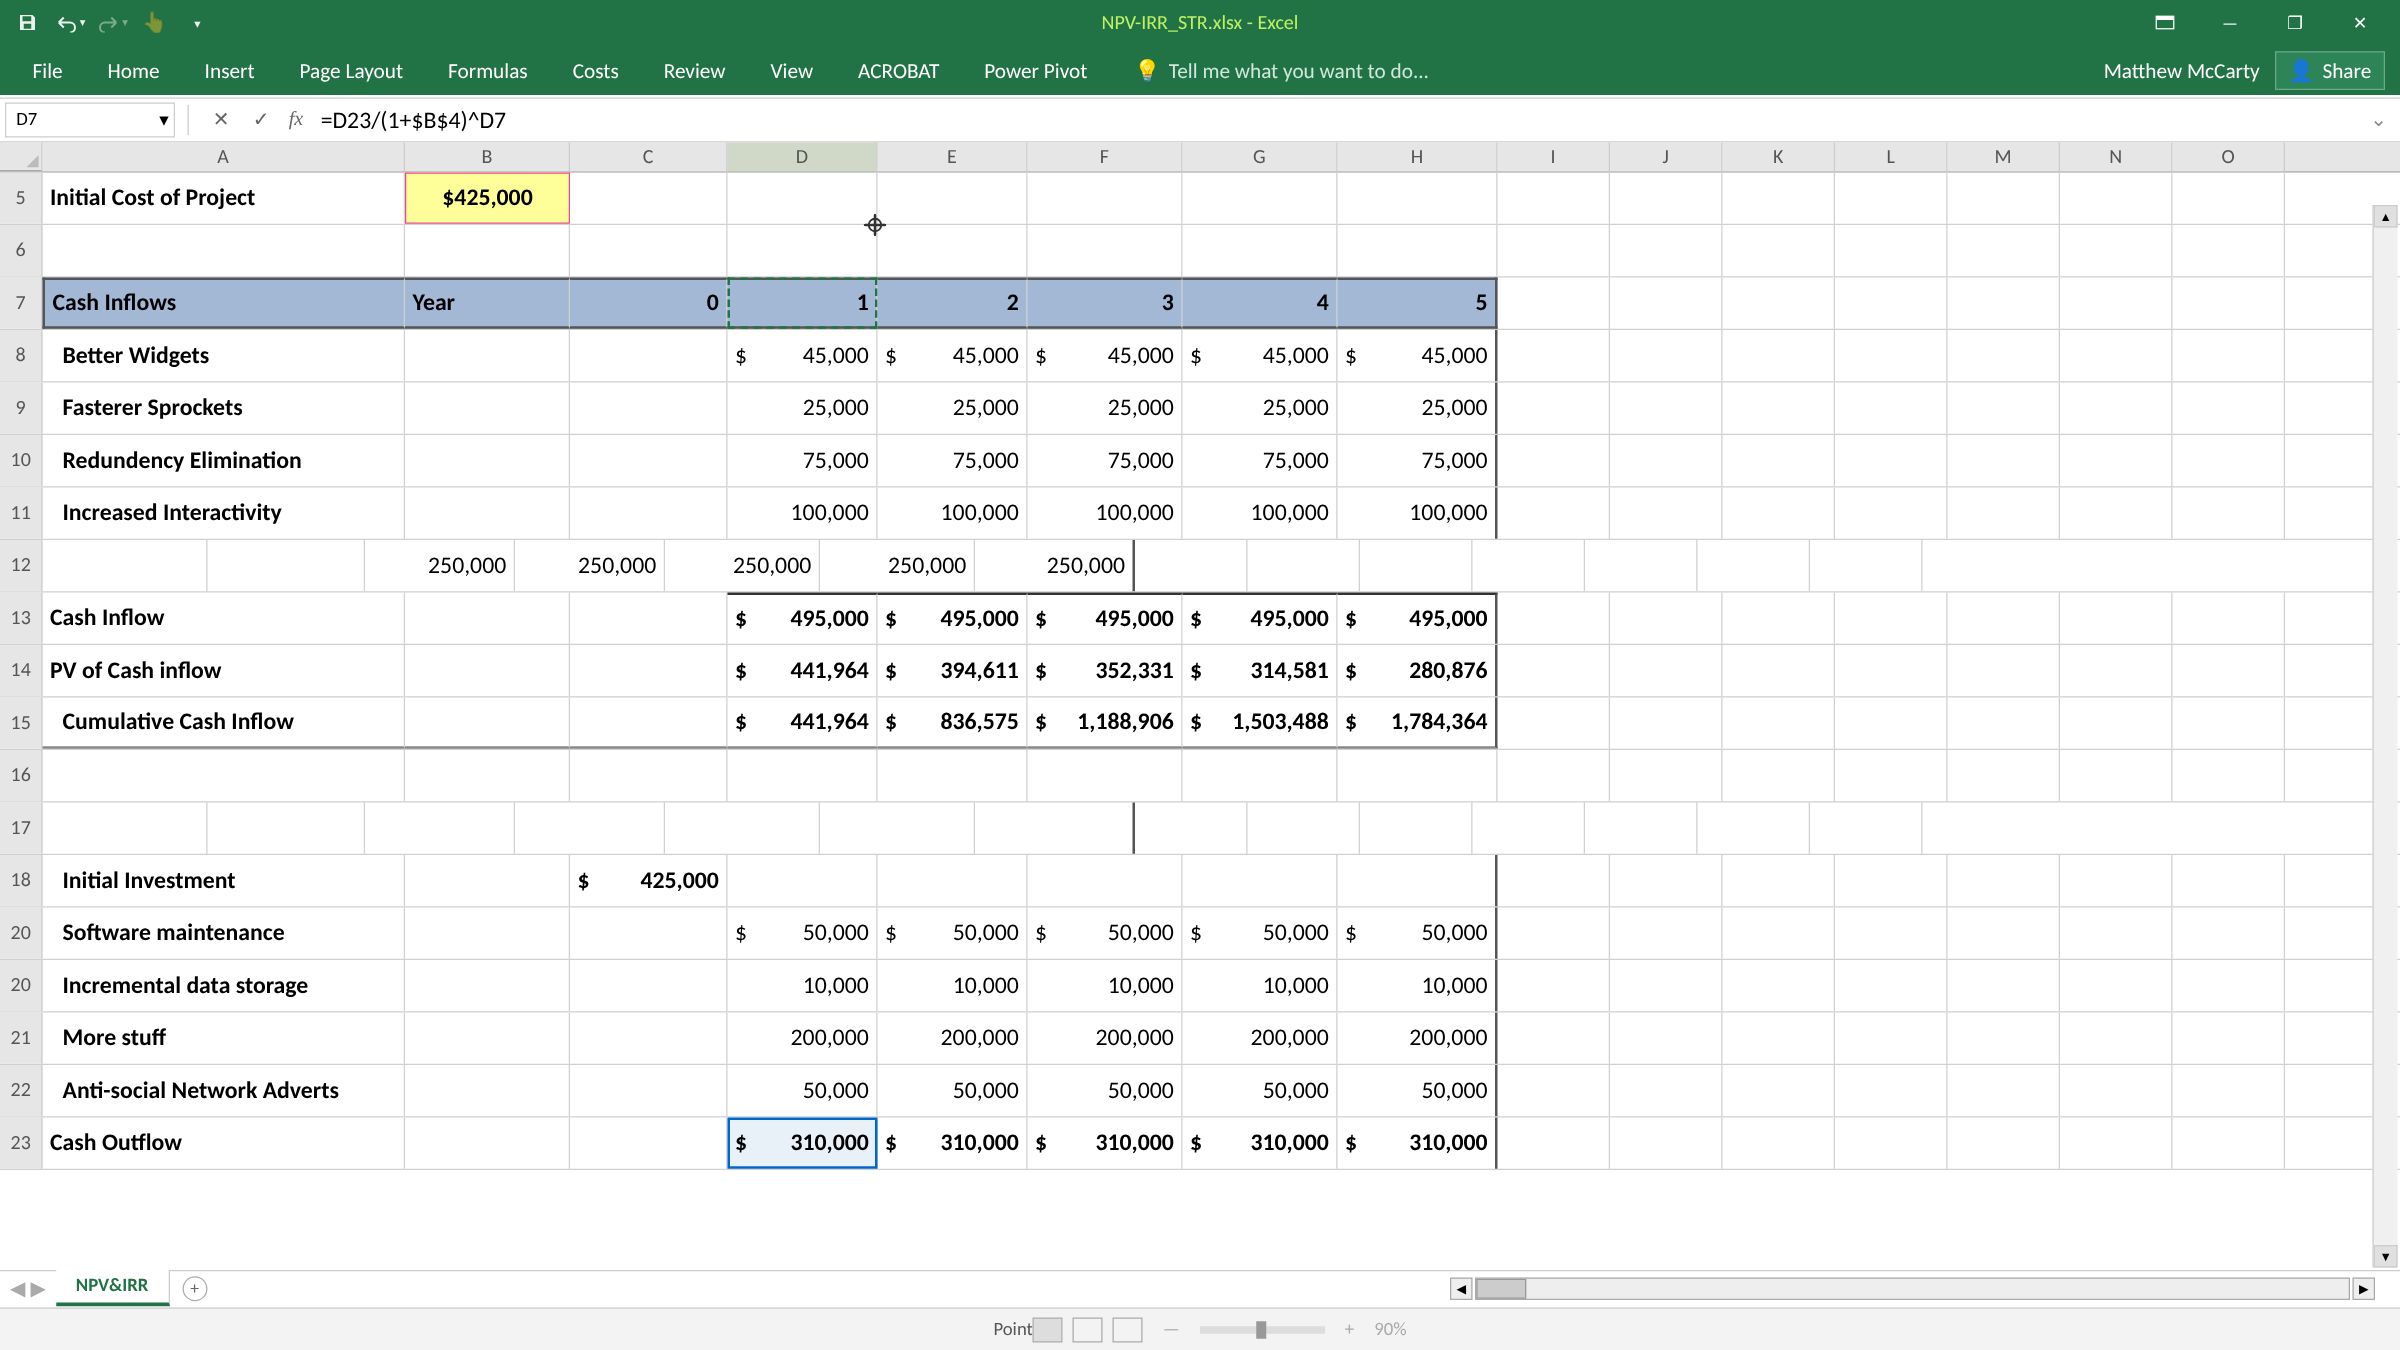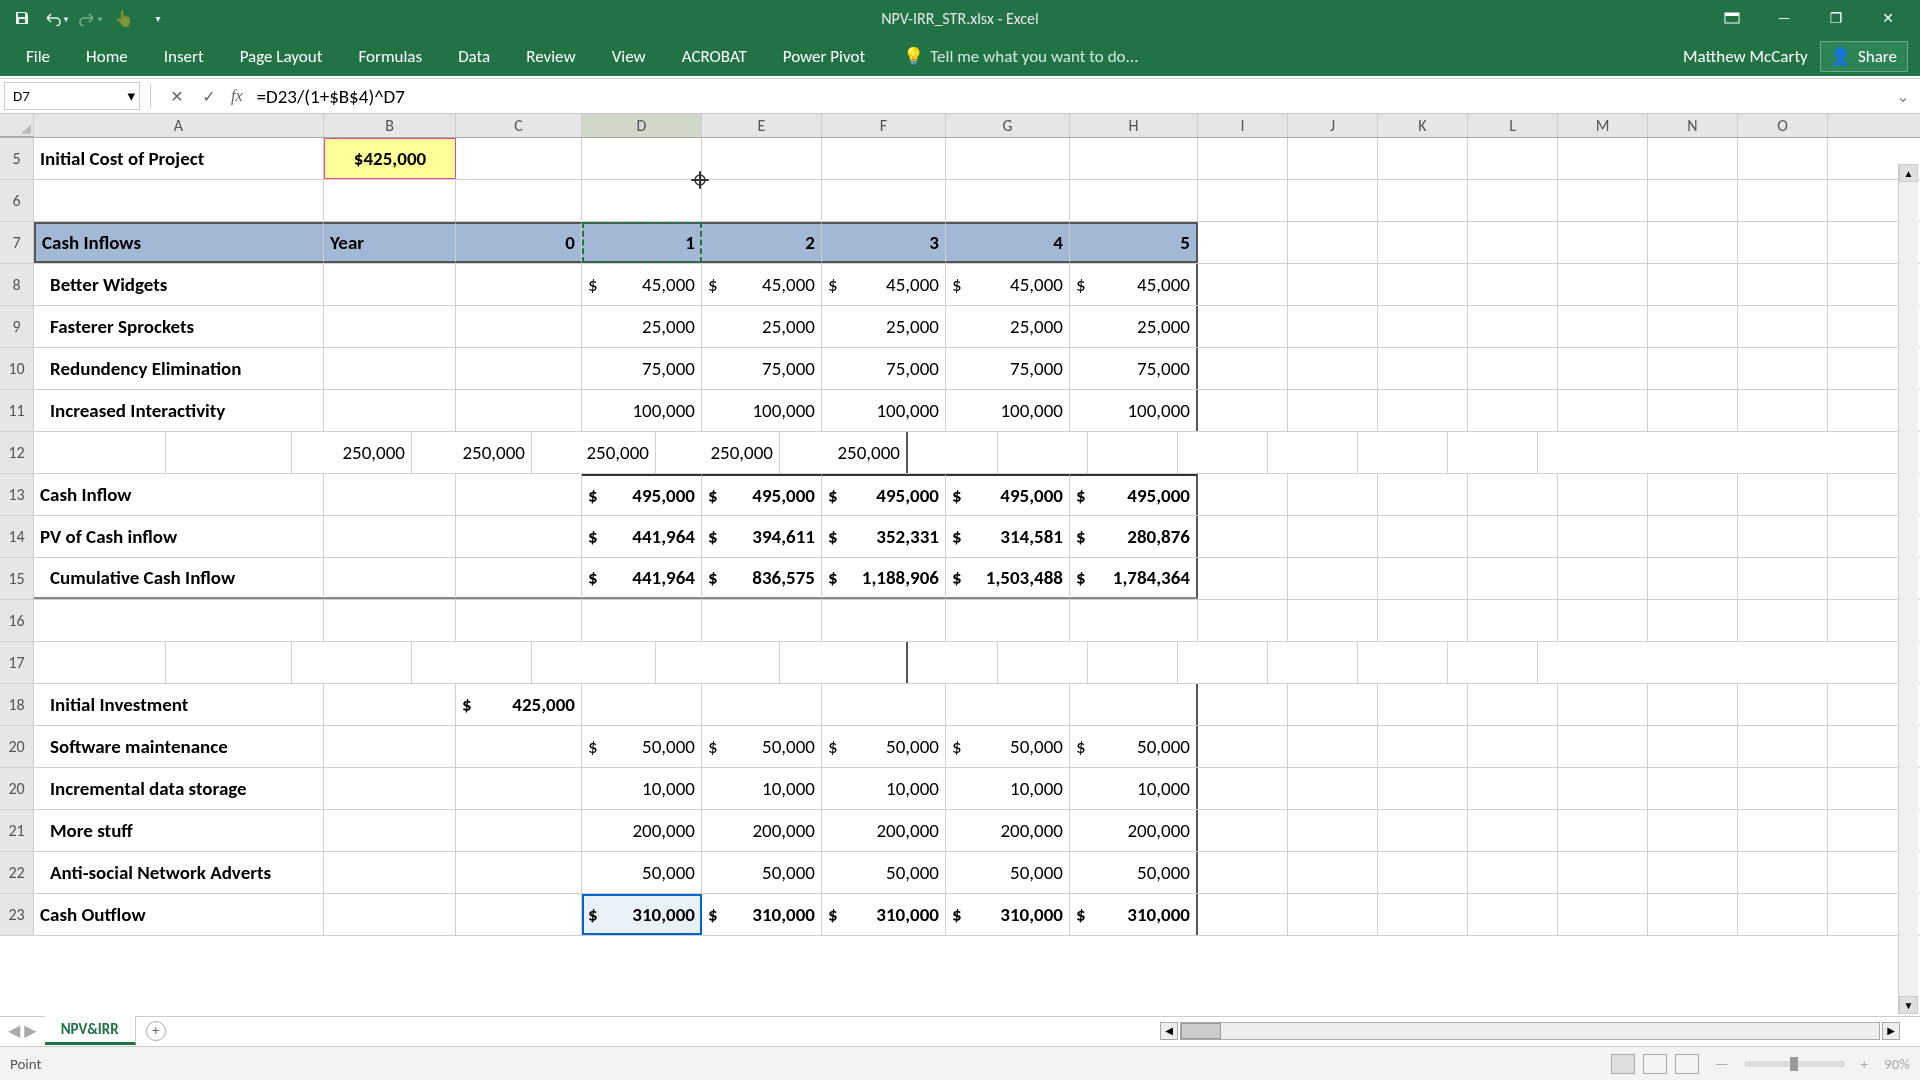--- a/index.html
+++ b/index.html
@@ -2,21 +2,21 @@
 <html><head>
 <meta charset="utf-8">
 <style>
 * { box-sizing: border-box; margin: 0; padding: 0; font-family: "Segoe UI", Calibri, sans-serif; }
 body { background: #fff; overflow: hidden; width: 1920px; height: 1080px; position: relative; }
 
 .titlebar { background: #217346; height: 36px; display: flex; align-items: center; color: #fff; position: relative; }
 .qat { display: flex; align-items: center; gap: 6px; padding-left: 8px; }
 .qat-btn { width: 28px; height: 28px; display: flex; align-items: center; justify-content: center; color: #fff; opacity: 0.9; }
 .qat-btn.dim { opacity: 0.4; }
-.title-center { position: absolute; left: 50%; transform: translateX(-50%); font-size: 16px; color: #e5e5e5; }
+.title-center { position: absolute; left: 50%; transform: translateX(-50%); font-size: 16px; color: #bef264; }
 .win-controls { position: absolute; right: 0; display: flex; gap: 12px; padding-right: 12px; align-items: center; }
 .win-btn { width: 40px; height: 28px; display: flex; align-items: center; justify-content: center; color: #fff; font-size: 14px; }
 
 .ribbon { background: #217346; height: 40px; display: flex; align-items: center; padding-left: 8px; }
 .ribbon-tab { padding: 8px 18px; color: #fff; font-size: 17px; cursor: pointer; }
 .ribbon-right { position: absolute; right: 12px; display: flex; align-items: center; gap: 12px; color: #fff; font-size: 17px; }
 .share-btn { display: flex; align-items: center; gap: 6px; background: #2d8456; padding: 4px 10px; border: 1px solid rgba(255,255,255,0.3); }
 
 .ribbon-tellme { display: flex; align-items: center; gap: 6px; color: #d0e8db; margin-left: 20px; font-size: 17px; }
 
@@ -49,21 +49,21 @@
 .active-cell-d23 { outline: 2px solid #0066cc; outline-offset: -2px; background: #e8f0f8; }
 
 .sheet-tabs { position: absolute; bottom: 36px; left: 0; right: 0; height: 28px; background: #fff; border-top: 1px solid #ccc; display: flex; align-items: center; }
 .tab-nav { display: flex; gap: 4px; padding: 0 8px; color: #aaa; }
 .sheet-tab { padding: 4px 16px; font-size: 15px; font-weight: 600; border-right: 1px solid #ccc; position: relative; }
 .sheet-tab.active { background: #fff; border-bottom: 3px solid #217346; color: #217346; }
 .add-sheet { width: 20px; height: 20px; border: 1px solid #aaa; border-radius: 50%; display: flex; align-items: center; justify-content: center; margin-left: 10px; font-size: 14px; color: #666; }
 .hscroll { position: absolute; right: 20px; display: flex; align-items: center; gap: 2px; }
 .hscroll-btn { width: 18px; height: 18px; border: 1px solid #aaa; background: #eee; display: flex; align-items: center; justify-content: center; font-size: 10px; }
 
-.statusbar { position: absolute; bottom: 0; left: 0; right: 0; height: 34px; background: #f3f3f3; border-top: 1px solid #ccc; display: flex; align-items: center; padding: 0 10px; font-size: 15px; color: #555; justify-content: space-between; }
+.statusbar { position: absolute; bottom: 0; left: 0; right: 0; height: 34px; background: #f3f3f3; border-top: 1px solid #ccc; display: flex; align-items: center; padding: 0 10px; font-size: 15px; color: #555; justify-content: center; }
 .view-btns { display: flex; gap: 8px; align-items: center; }
 .view-btn { width: 24px; height: 20px; border: 1px solid #aaa; }
 
 .vscroll { position: absolute; right: 2px; top: 164px; bottom: 66px; width: 20px; background: #f0f0f0; border-left: 1px solid #ccc;}
 .vscroll-btn { height: 18px; display: flex; align-items: center; justify-content: center; font-size: 10px; background: #e0e0e0; border: 1px solid #ccc;}
 
 .cursor-plus { position: absolute; width: 16px; height: 16px; pointer-events: none; }
 .cursor-plus::before, .cursor-plus::after { content: ''; position: absolute; background: #333; }
 .cursor-plus::before { left: 7px; top: 0; width: 2px; height: 16px; }
 .cursor-plus::after { top: 7px; left: 0; height: 2px; width: 16px; }
@@ -110,21 +110,21 @@
     <div class="win-btn">✕</div>
   </div>
 </div>
 
 <div class="ribbon">
   <div class="ribbon-tab">File</div>
   <div class="ribbon-tab">Home</div>
   <div class="ribbon-tab">Insert</div>
   <div class="ribbon-tab">Page Layout</div>
   <div class="ribbon-tab">Formulas</div>
-  <div class="ribbon-tab">Data</div>
+  <div class="ribbon-tab">Costs</div>
   <div class="ribbon-tab">Review</div>
   <div class="ribbon-tab">View</div>
   <div class="ribbon-tab">ACROBAT</div>
   <div class="ribbon-tab">Power Pivot</div>
   <div class="ribbon-tellme">
     <span>💡</span>
     <span>Tell me what you want to do...</span>
   </div>
   <div class="ribbon-right">
     <span>Matthew McCarty</span>

